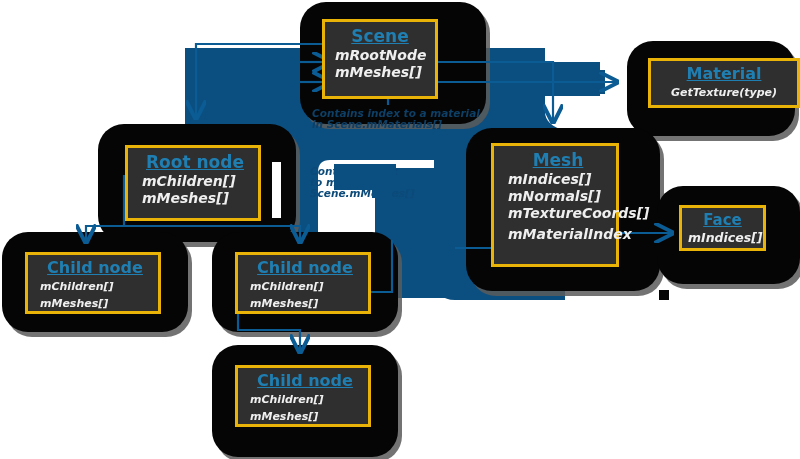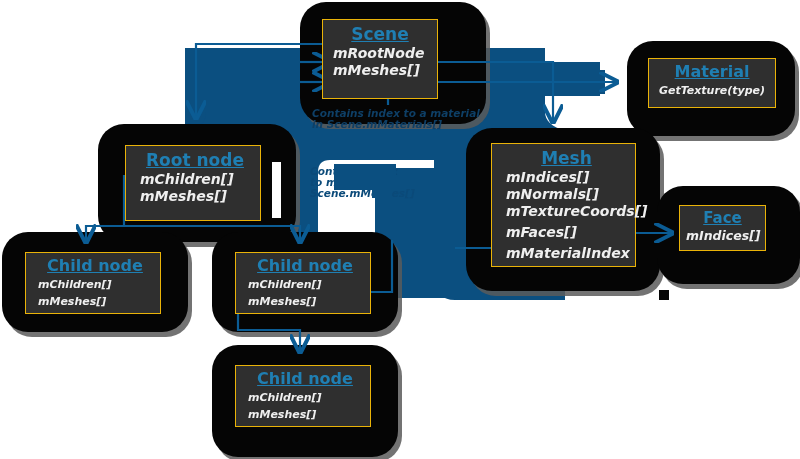--- a/index.html
+++ b/index.html
@@ -7,21 +7,21 @@
   #stage{position:relative;width:800px;height:459px;overflow:hidden;background:#fff;}
 
   
   #bluebg{position:absolute;left:0;top:0;width:800px;height:459px;}
 
   
   .card{position:absolute;background:#050505;border-radius:26px;
         box-shadow:4px 5px 0 0 rgba(90,90,90,.85);}
 
   
-  .box{position:absolute;background:#2f2f2f;border:1px solid #eab308;
+  .box{position:absolute;background:#2f2f2f;border:3px solid #eab308;
        box-sizing:border-box;text-align:center;}
   .box .ttl{color:#1f7fb3;font-weight:bold;text-decoration:underline;
             font-style:normal;display:block;}
   .box .fld{color:#efefef;font-style:italic;font-weight:bold;display:block;
             text-align:left;white-space:nowrap;}
 
   
   .t-lg .ttl{font-size:17px;line-height:21px;}
   .t-lg .fld{font-size:14px;line-height:17px;}
   .t-md .ttl{font-size:16px;line-height:20px;}
@@ -106,37 +106,36 @@
       <path d="M152,186 L138,186"></path>
     </g>
   </svg>
 
   <div class="box t-lg" style="left:322px;top:19px;width:116px;height:80px;padding:4px 10px 0 10px;">
     <span class="ttl">Scene</span>
     <span class="fld">mRootNode</span>
     <span class="fld">mMeshes[]</span>
   </div>
 
-  <div class="box t-md" style="left:648px;top:58px;width:128px;height:50px;padding:3px 8px 0 8px;">
+  <div class="box t-md" style="left:648px;top:58px;width:152px;height:50px;padding:3px 8px 0 8px;">
     <span class="ttl">Material</span>
     <span class="fld" style="text-align:center;">GetTexture(type)</span>
   </div>
 
   <div class="box t-lg" style="left:125px;top:145px;width:136px;height:76px;padding:4px 10px 0 14px;">
     <span class="ttl">Root node</span>
     <span class="fld">mChildren[]</span>
     <span class="fld">mMeshes[]</span>
   </div>
 
-  <div class="box t-lg" style="left:491px;top:143px;width:145px;height:124px;padding:4px 8px 0 14px;">
+  <div class="box t-lg" style="left:491px;top:143px;width:128px;height:124px;padding:4px 8px 0 14px;">
     <span class="ttl">Mesh</span>
     <span class="fld">mIndices[]</span>
     <span class="fld">mNormals[]</span>
     <span class="fld">mTextureCoords[]</span>
-    <span class="fld" style="margin-top:4px;">mFaces[]</span>
     <span class="fld" style="margin-top:4px;">mMaterialIndex</span>
   </div>
 
   <div class="box t-sm" style="left:679px;top:205px;width:87px;height:46px;padding:3px 6px 12px 6px;">
     <span class="ttl">Face</span>
     <span class="fld" style="text-align:center;">mIndices[]</span>
   </div>
 
   <div class="box t-md" style="left:25px;top:252px;width:136px;height:62px;padding:3px 8px 0 12px;">
     <span class="ttl">Child node</span>

